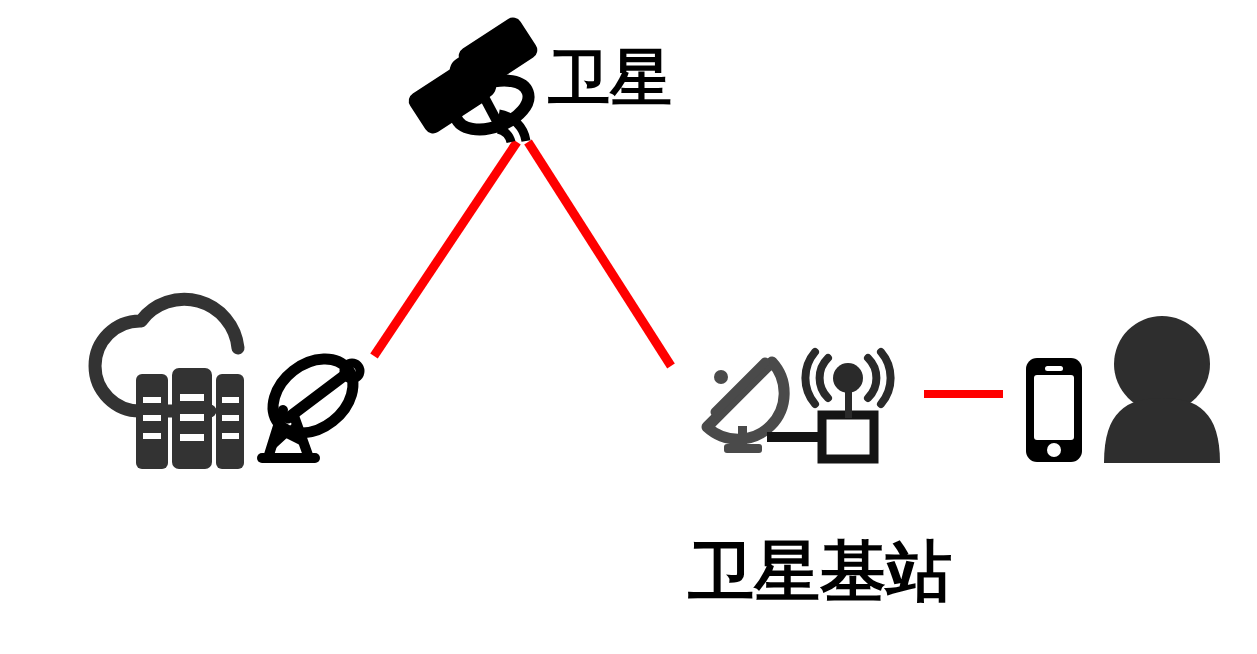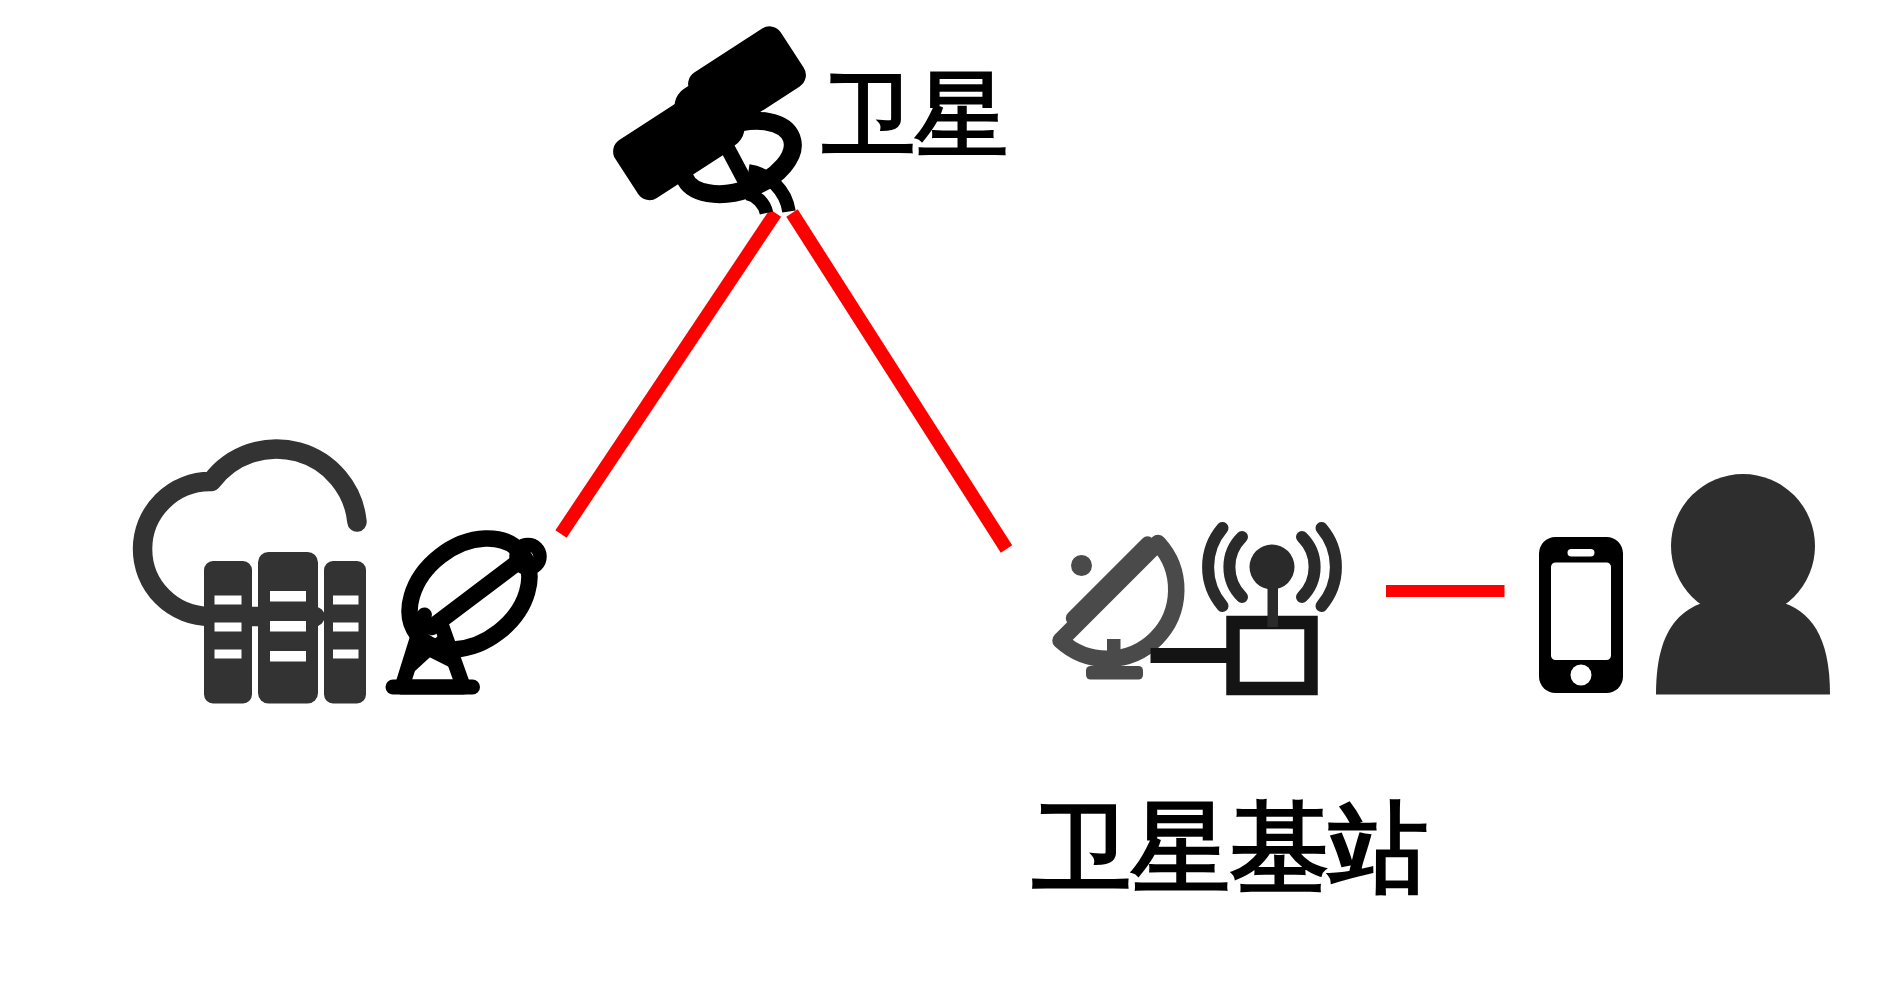--- a/index.html
+++ b/index.html
@@ -40,21 +40,20 @@
   }
   #label-core-network {
     left: 73px;
     top: 489px;
     font-size: 66px;
   }
   #label-satellite-base-station {
     left: 688px;
     top: 538px;
     font-size: 66px;
-    font-family: Liberation Mono, monospace;
   }
 </style>
 </head>
 <body>
 
 <div id="diagram-root">
 
   <svg class="svg-layer" viewBox="0 0 1257 654" xmlns="http://www.w3.org/2000/svg">
 
     <g>

